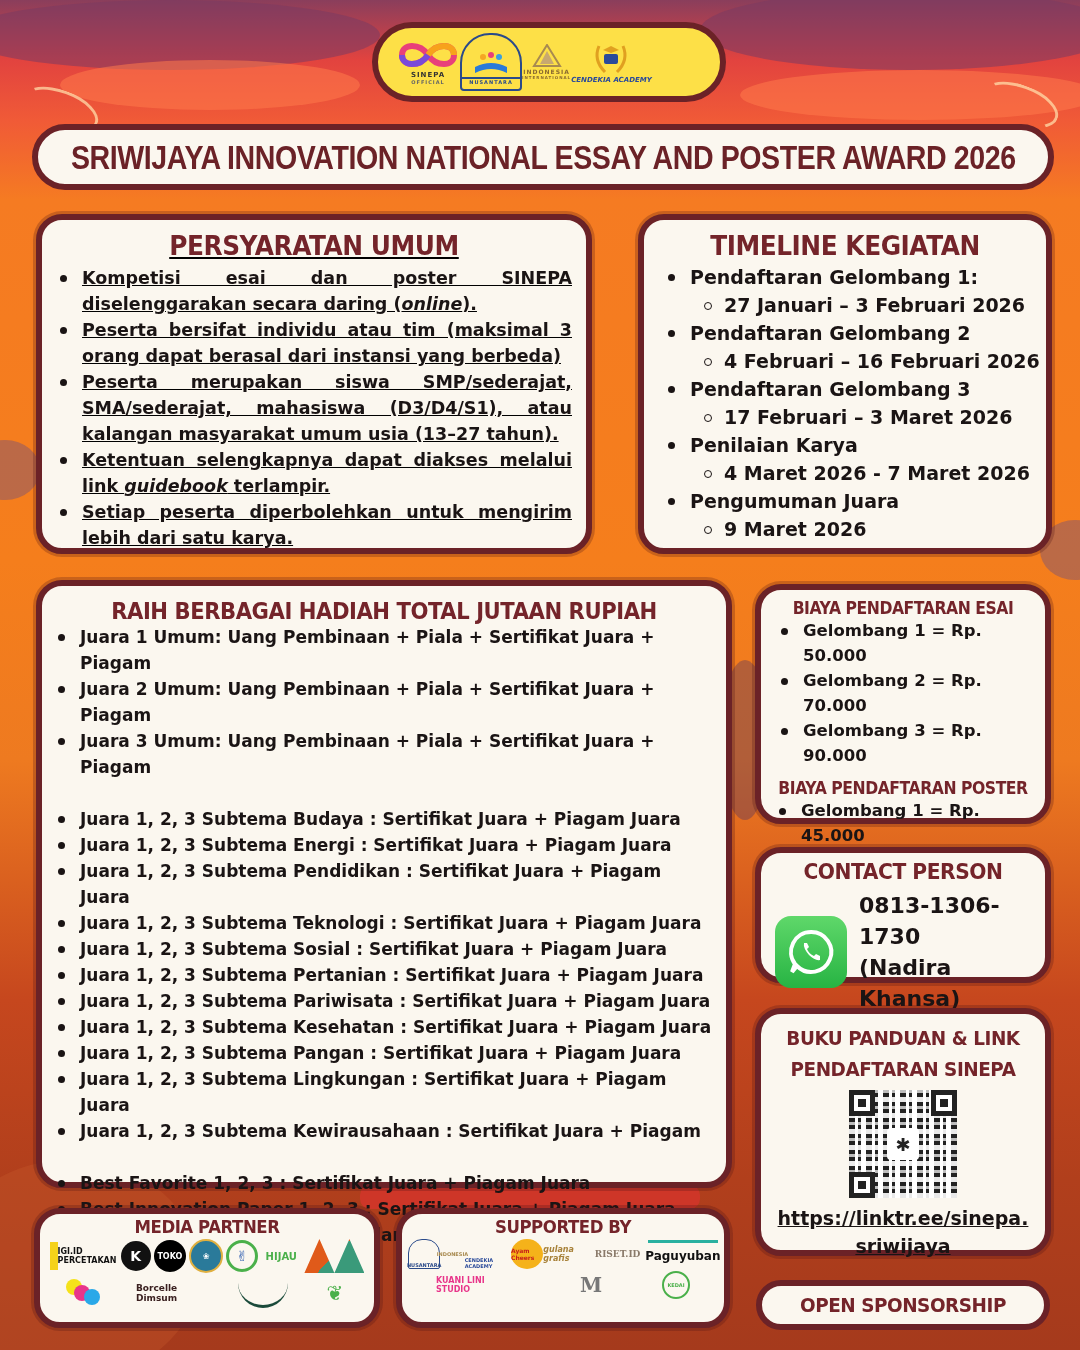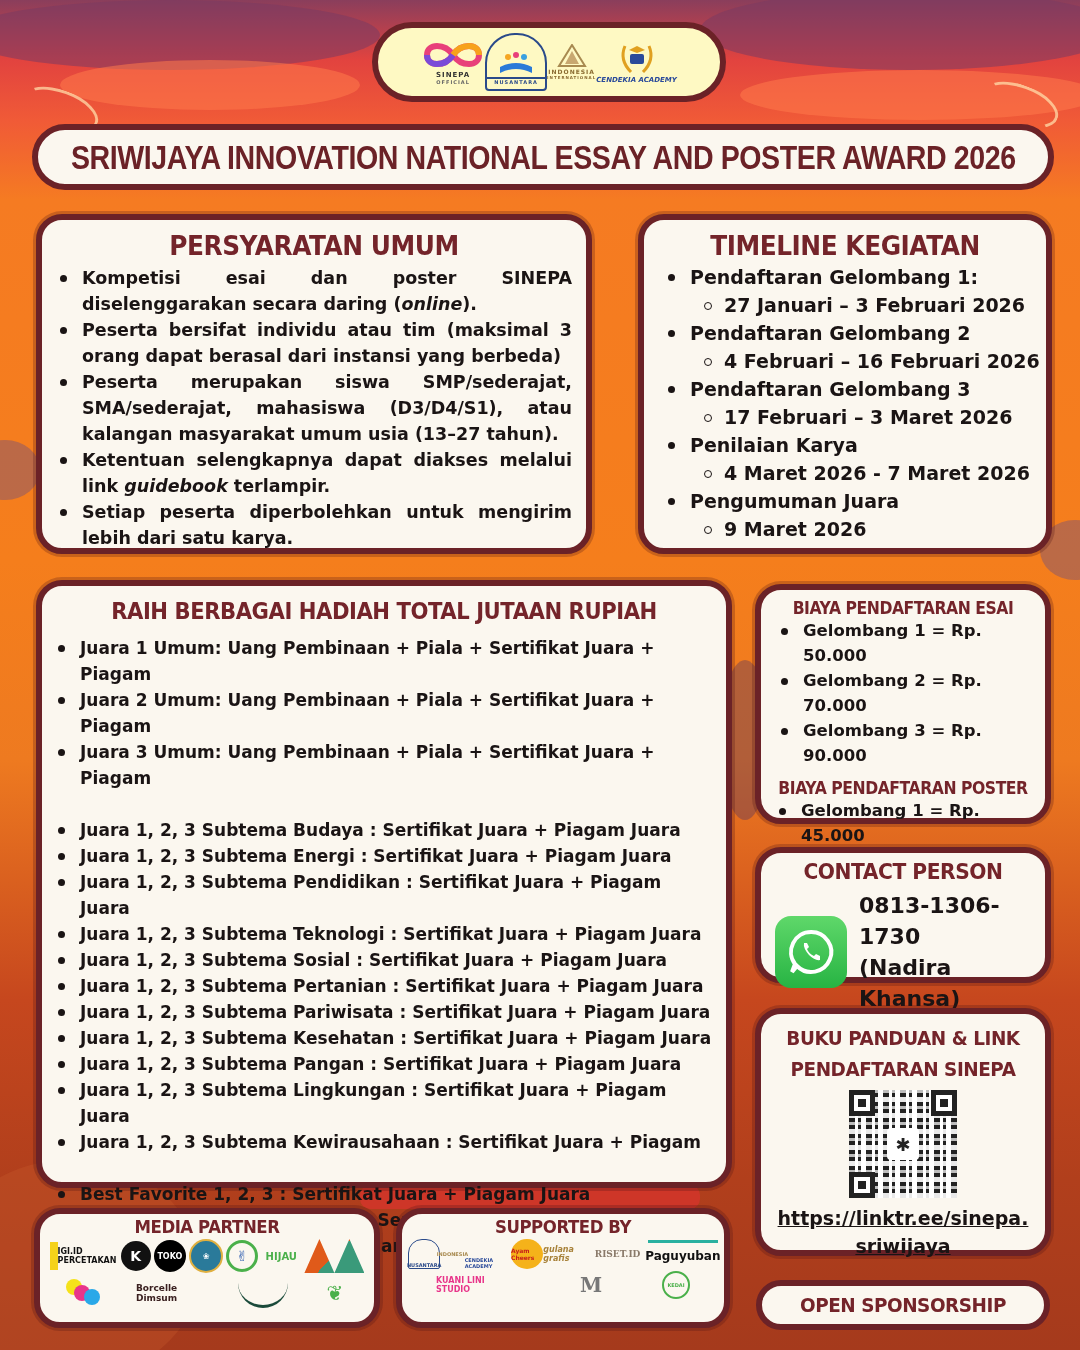--- a/index.html
+++ b/index.html
@@ -42,22 +42,22 @@
     border-radius: 50%;
     background: #1a1414;
   }
   ul.sub li::before {
     background: transparent;
     border: 1.5px solid #1a1414;
     width: 6px; height: 6px;
   }
   .logo-bar {
     position: absolute; left: 372px; top: 22px; width: 354px; height: 80px;
-    background: #fef9c3; border: 6px solid #6b2227; border-radius: 40px;
-    display: flex; align-items: center; justify-content: center; padding: 0 18px;
+    background: #fde047; border: 6px solid #6b2227; border-radius: 40px;
+    display: flex; align-items: center; justify-content: flex-start; padding: 0 18px;
   }
   .logo { display: flex; flex-direction: column; align-items: center; justify-content: center; }
   .logo small { font-size: 7px; letter-spacing: 1px; color: #333; font-weight: bold; }
   .title-bar {
     position: absolute; left: 32px; top: 124px; width: 1022px; height: 66px;
     background: #fbf7ef; border: 6px solid #6b2227; border-radius: 34px;
     display: flex; align-items: center; justify-content: center;
   }
   .title-bar span {
     font-family: "Liberation Sans", sans-serif; font-weight: bold; font-size: 34px; color: #6b2227;
@@ -118,21 +118,21 @@
       <path d="M12 10 L20 6 L28 10 L20 13 Z" fill="#e0a020"></path>
     </svg>
     <small style="font-size:7px;color:#2a4a9a;font-style:italic;letter-spacing:0;">CENDEKIA ACADEMY</small>
   </div>
 </div>
 
 <div class="title-bar">
   <span>SRIWIJAYA INNOVATION NATIONAL ESSAY AND POSTER AWARD 2026</span>
 </div>
 
-<div class="panel" style="left:36px;top:214px;width:556px;height:340px;">
+<div class="panel" style="left:36px;top:214px;width:556px;height:340px;text-decoration:underline;">
   <div class="heading" style="font-size:27px;margin-top:10px;">PERSYARATAN UMUM</div>
   <ul class="list just" style="padding:0 14px 0 40px;margin-top:4px;font-size:17.5px;line-height:26px;">
       <li style="--lh: 26px;">Kompetisi esai dan poster SINEPA diselenggarakan secara daring (<i>online</i>).</li>
       <li style="--lh: 26px;">Peserta bersifat individu atau tim (maksimal 3 orang dapat berasal dari instansi yang berbeda)</li>
       <li style="--lh: 26px;">Peserta merupakan siswa SMP/sederajat, SMA/sederajat, mahasiswa (D3/D4/S1), atau kalangan masyarakat umum usia (13–27 tahun).</li>
       <li style="--lh: 26px;">Ketentuan selengkapnya dapat diakses melalui link <i>guidebook</i> terlampir.</li>
       <li style="--lh: 26px;">Setiap peserta diperbolehkan untuk mengirim lebih dari satu karya.</li>
     </ul>
 </div>
 
@@ -152,21 +152,21 @@
           <li style="--lh: 28px;">4 Maret 2026 - 7 Maret 2026</li>
         </ul></li>
       <li style="--lh: 28px;"><span>Pengumuman Juara</span><ul class="list sub" style="padding-left: 34px;">
           <li style="--lh: 28px;">9 Maret 2026</li>
         </ul></li>
     </ul>
 </div>
 
 <div class="panel" style="left:36px;top:580px;width:696px;height:608px;">
   <div class="heading" style="font-size:23px;margin-top:12px;">RAIH BERBAGAI HADIAH TOTAL JUTAAN RUPIAH</div>
-  <ul class="list" id="prizes-general" style="padding-left:38px;padding-right:6px;margin-top:11px;font-size:17px;line-height:26px;">
+  <ul class="list" id="prizes-general" style="padding-left:38px;padding-right:6px;margin-top:0;font-size:17px;line-height:26px;">
       <li style="--lh: 26px;">Juara 1 Umum: Uang Pembinaan + Piala + Sertifikat Juara + Piagam</li>
       <li style="--lh: 26px;">Juara 2 Umum: Uang Pembinaan + Piala + Sertifikat Juara + Piagam</li>
       <li style="--lh: 26px;">Juara 3 Umum: Uang Pembinaan + Piala + Sertifikat Juara + Piagam</li>
     </ul>
   <ul class="list" id="prizes-sub" style="padding-left:38px;padding-right:13px;margin-top:26px;font-size:17px;line-height:26px;">
       <li style="--lh: 26px;">Juara 1, 2, 3 Subtema Budaya : Sertifikat Juara + Piagam Juara</li>
       <li style="--lh: 26px;">Juara 1, 2, 3 Subtema Energi : Sertifikat Juara + Piagam Juara</li>
       <li style="--lh: 26px;">Juara 1, 2, 3 Subtema Pendidikan : Sertifikat Juara + Piagam Juara</li>
       <li style="--lh: 26px;">Juara 1, 2, 3 Subtema Teknologi : Sertifikat Juara + Piagam Juara</li>
       <li style="--lh: 26px;">Juara 1, 2, 3 Subtema Sosial : Sertifikat Juara + Piagam Juara</li>

